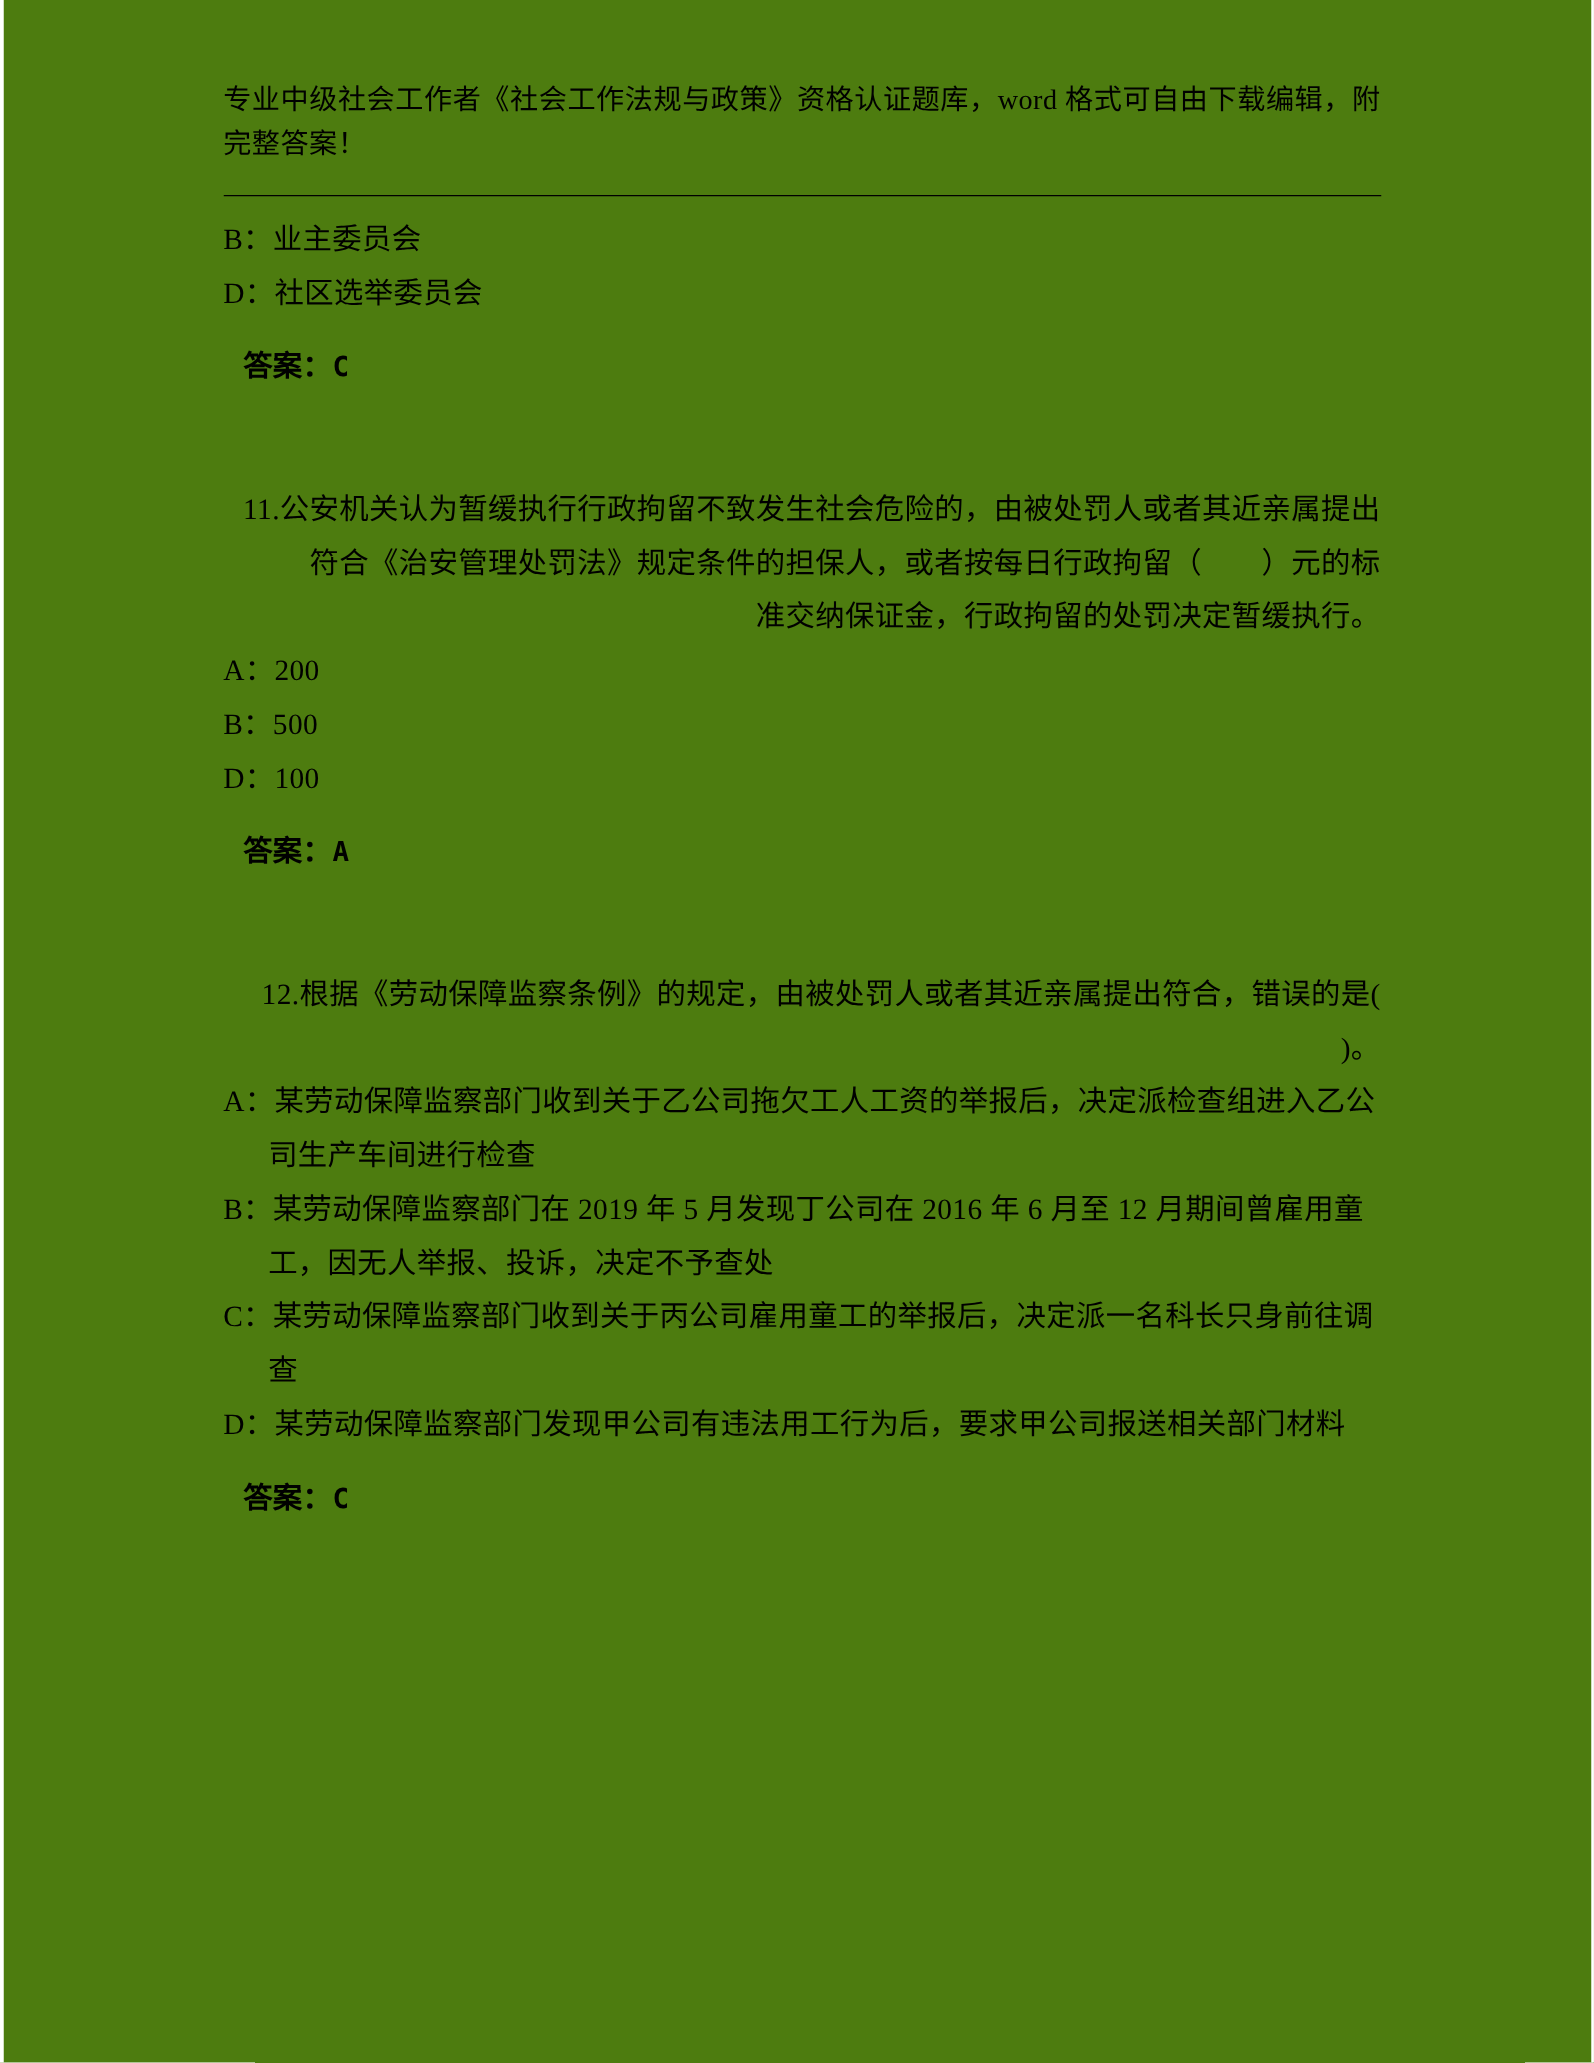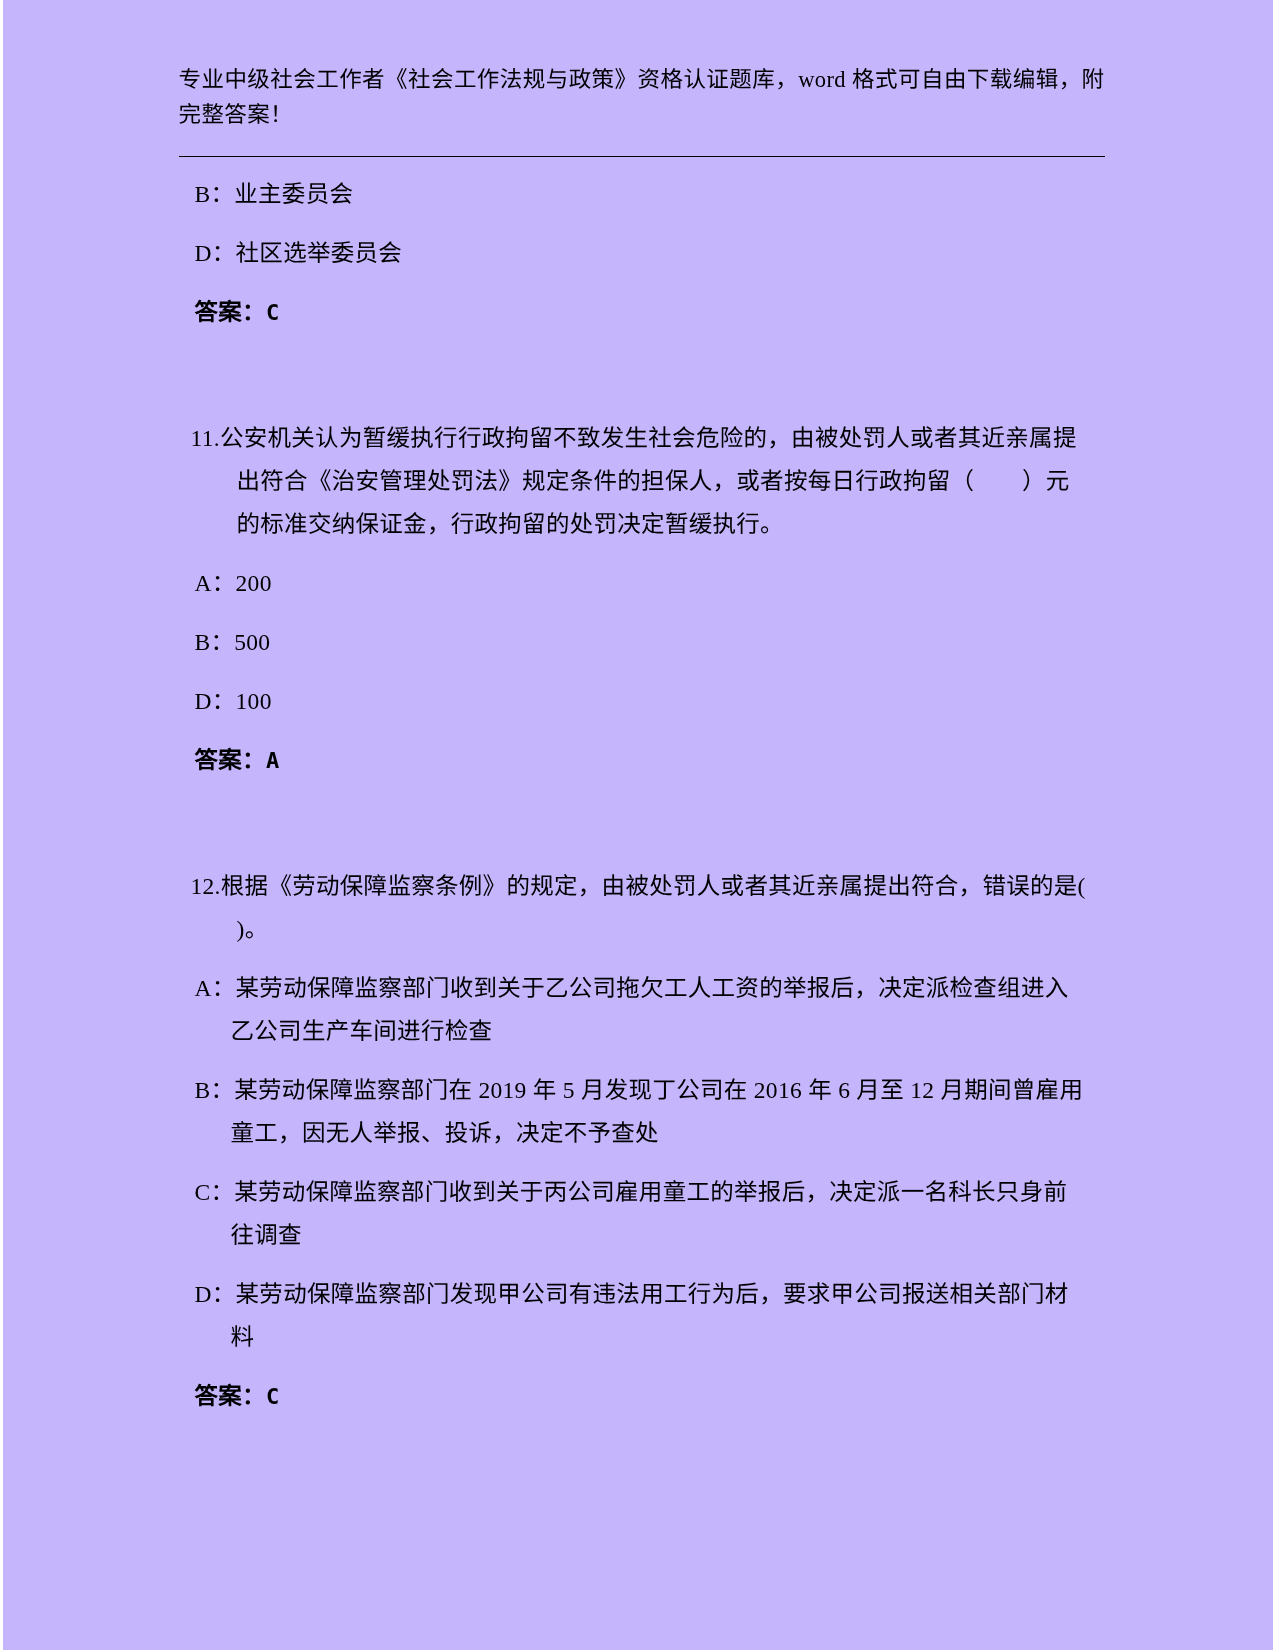--- a/index.html
+++ b/index.html
@@ -5,21 +5,21 @@
 <style>
   html, body {
     margin: 0;
     padding: 0;
     background: #ffffff;
   }
   .page {
     width: 1270px;
     height: 1650px;
     margin: 0 auto;
-    background: #c4b5fd;
+    background: #4d7c0f;
     position: relative;
     box-sizing: border-box;
     padding: 0;
     font-family: "Liberation Serif", "DejaVu Serif", serif;
     color: #000000;
     overflow: hidden;
   }
   .content {
     position: absolute;
     left: 176px;
@@ -40,29 +40,30 @@
     border-top: 1.6px solid #000;
     margin: 24px 0 0 0;
     width: 926px;
   }
   .body-block {
     margin-top: 14px;
   }
   .q-line {
     font-size: 23.5px;
     line-height: 43px;
-    margin: 12px;
+    margin: 0;
     color: #000;
     letter-spacing: 0.3px;
     text-indent: 0;
+    text-align: right;
   }
   .option {
     font-size: 23.5px;
     line-height: 43px;
-    margin: 16px;
+    margin: 0;
     color: #000;
     letter-spacing: 0.3px;
     padding-left: 36px;
     text-indent: -36px;
   }
   .answer {
     font-size: 23.5px;
     line-height: 43px;
     margin: 16px;
     color: #000;

